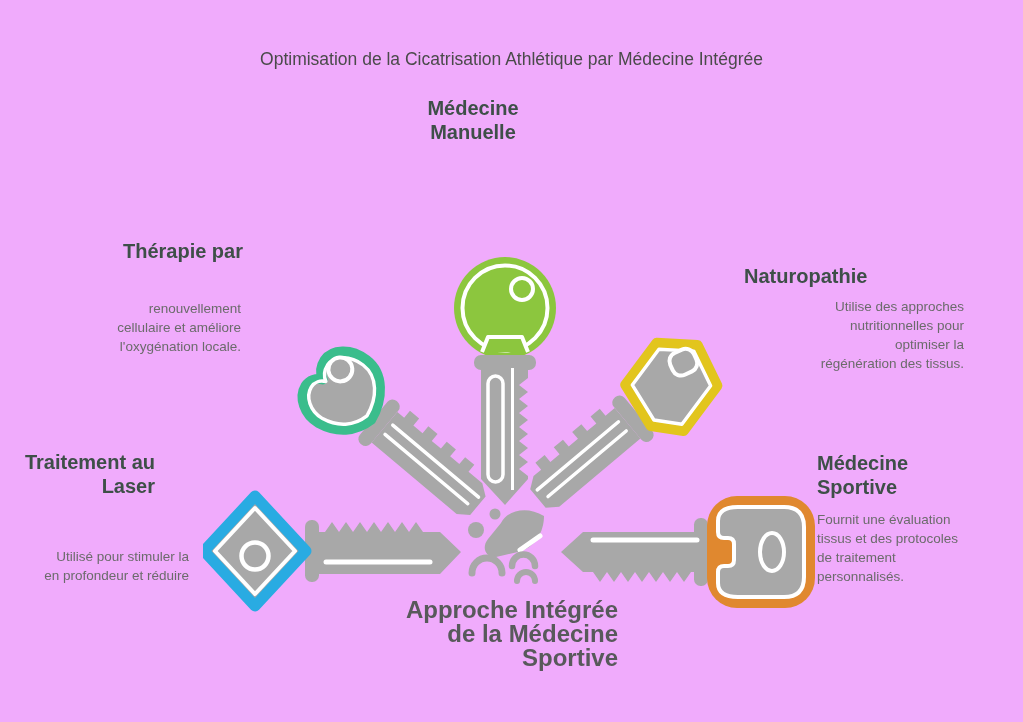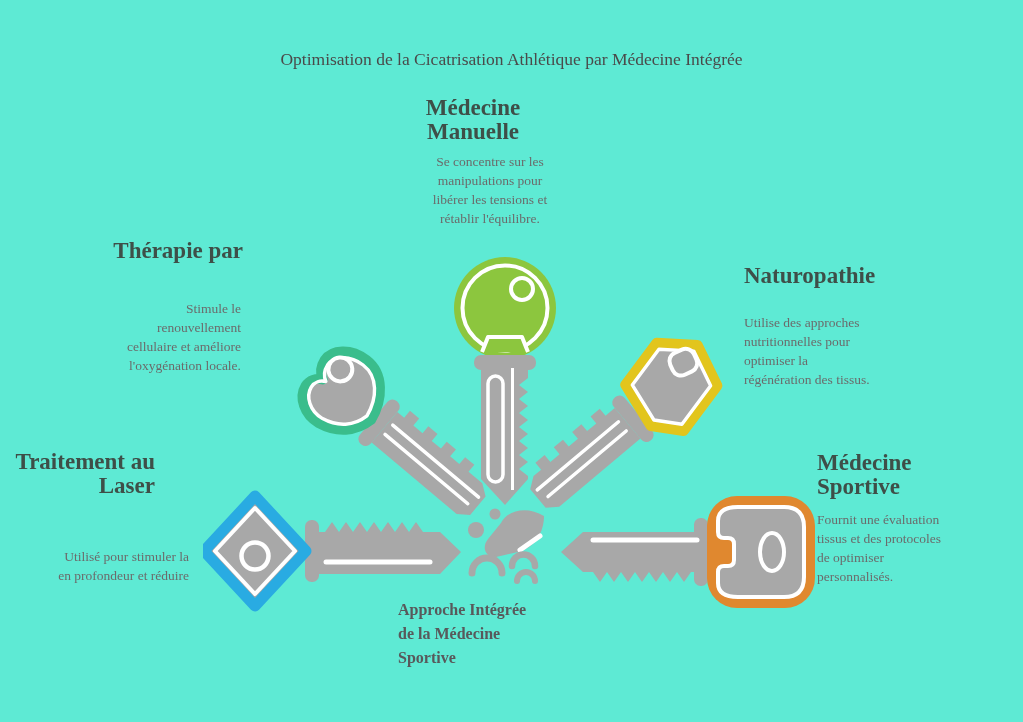--- a/index.html
+++ b/index.html
@@ -1,27 +1,27 @@
 <!DOCTYPE html>
 <html style="--green: #8CC63E; --teal: #3ABD8C; --yellow: #E2C51D; --blue: #29ABE2; --orange: #E0882F; --key-gray: #A8A8A8; --heading-text: #3E4F48; --body-text: #6B6B6B; --title-text: #4A4A4A; --center-text: #58595B;"><head>
 <meta charset="utf-8">
 <style>
   html,body{margin:0;padding:0;background:#fff;}
-  .canvas{position:relative;width:1023px;height:722px;background:#5eead4;
-          font-family:Liberation Serif, serif;overflow:hidden;}
+  .canvas{position:relative;width:1023px;height:722px;background:#f0abfc;
+          font-family:Liberation Sans, sans-serif;overflow:hidden;}
   .block{position:absolute;}
   .title{position:absolute;top:48px;left:0;width:100%;text-align:center;
          font-size:17.5px;line-height:22px;font-weight:400;color:var(--title-text);}
-  .heading{font-weight:bold;font-size:23px;line-height:24px;color:var(--heading-text);}
+  .heading{font-weight:bold;font-size:20px;line-height:24px;color:var(--heading-text);}
   .desc{font-size:13.5px;line-height:19px;color:var(--body-text);}
   .align-r{text-align:right;}
   .align-l{text-align:left;}
   .align-c{text-align:center;}
-  .center-label{font-weight:bold;font-size:16px;line-height:24px;
-                color:var(--center-text);text-align:left;}
+  .center-label{font-weight:bold;font-size:24px;line-height:24px;
+                color:var(--center-text);text-align:right;}
   .key{position:absolute;}
   .key-teal{transform:rotate(40deg);transform-origin:53px 53px;}
   .key-yellow{transform:rotate(-40deg);transform-origin:192px 53px;}
 
   
   .f-green{fill:var(--green);}
   .f-orange{fill:var(--orange);}
   .f-gray{fill:var(--key-gray);}
   .s-teal{stroke:var(--teal);}
   .s-yellow{stroke:var(--yellow);}
@@ -33,41 +33,34 @@
 <body>
 
 <div class="canvas">
 
   <div class="title">Optimisation de la Cicatrisation Athlétique par Médecine Intégrée</div>
 
   <div class="block heading align-c" style="left:373px;top:96px;width:200px;">
     <div>Médecine</div>
     <div>Manuelle</div>
   </div>
-  <div class="block desc align-c" style="left:380px;top:152px;width:220px;">
-    <div>Se concentre sur les</div>
-    <div>manipulations pour</div>
-    <div>libérer les tensions et</div>
-    <div>rétablir l'équilibre.</div>
-  </div>
 
   <div class="block heading align-r" style="right:780px;top:239px;width:220px;">
     <div>Thérapie par</div>
   </div>
   <div class="block desc align-r" style="right:782px;top:299px;width:220px;">
-    <div>Stimule le</div>
     <div>renouvellement</div>
     <div>cellulaire et améliore</div>
     <div>l'oxygénation locale.</div>
   </div>
 
   <div class="block heading align-l" style="left:744px;top:264px;width:220px;">
     <div>Naturopathie</div>
   </div>
-  <div class="block desc align-l" style="left:744px;top:313px;width:220px;">
+  <div class="block desc align-l" style="left:744px;top:297px;width:220px;text-align:right;">
     <div>Utilise des approches</div>
     <div>nutritionnelles pour</div>
     <div>optimiser la</div>
     <div>régénération des tissus.</div>
   </div>
 
   <div class="block heading align-r" style="right:868px;top:450px;width:150px;">
     <div>Traitement au</div>
     <div>Laser</div>
   </div>
@@ -76,21 +69,21 @@
     <div>en profondeur et réduire</div>
   </div>
 
   <div class="block heading align-l" style="left:817px;top:451px;width:180px;">
     <div>Médecine</div>
     <div>Sportive</div>
   </div>
   <div class="block desc align-l" style="left:817px;top:510px;width:200px;">
     <div>Fournit une évaluation</div>
     <div>tissus et des protocoles</div>
-    <div>de optimiser</div>
+    <div>de traitement</div>
     <div>personnalisés.</div>
   </div>
 
   <div class="block center-label" style="left:398px;top:598px;width:220px;">
     <div>Approche Intégrée</div>
     <div>de la Médecine</div>
     <div>Sportive</div>
   </div>
 
   <svg class="key" style="left:449px;top:256px;" width="112" height="258" viewBox="0 0 112 258">

